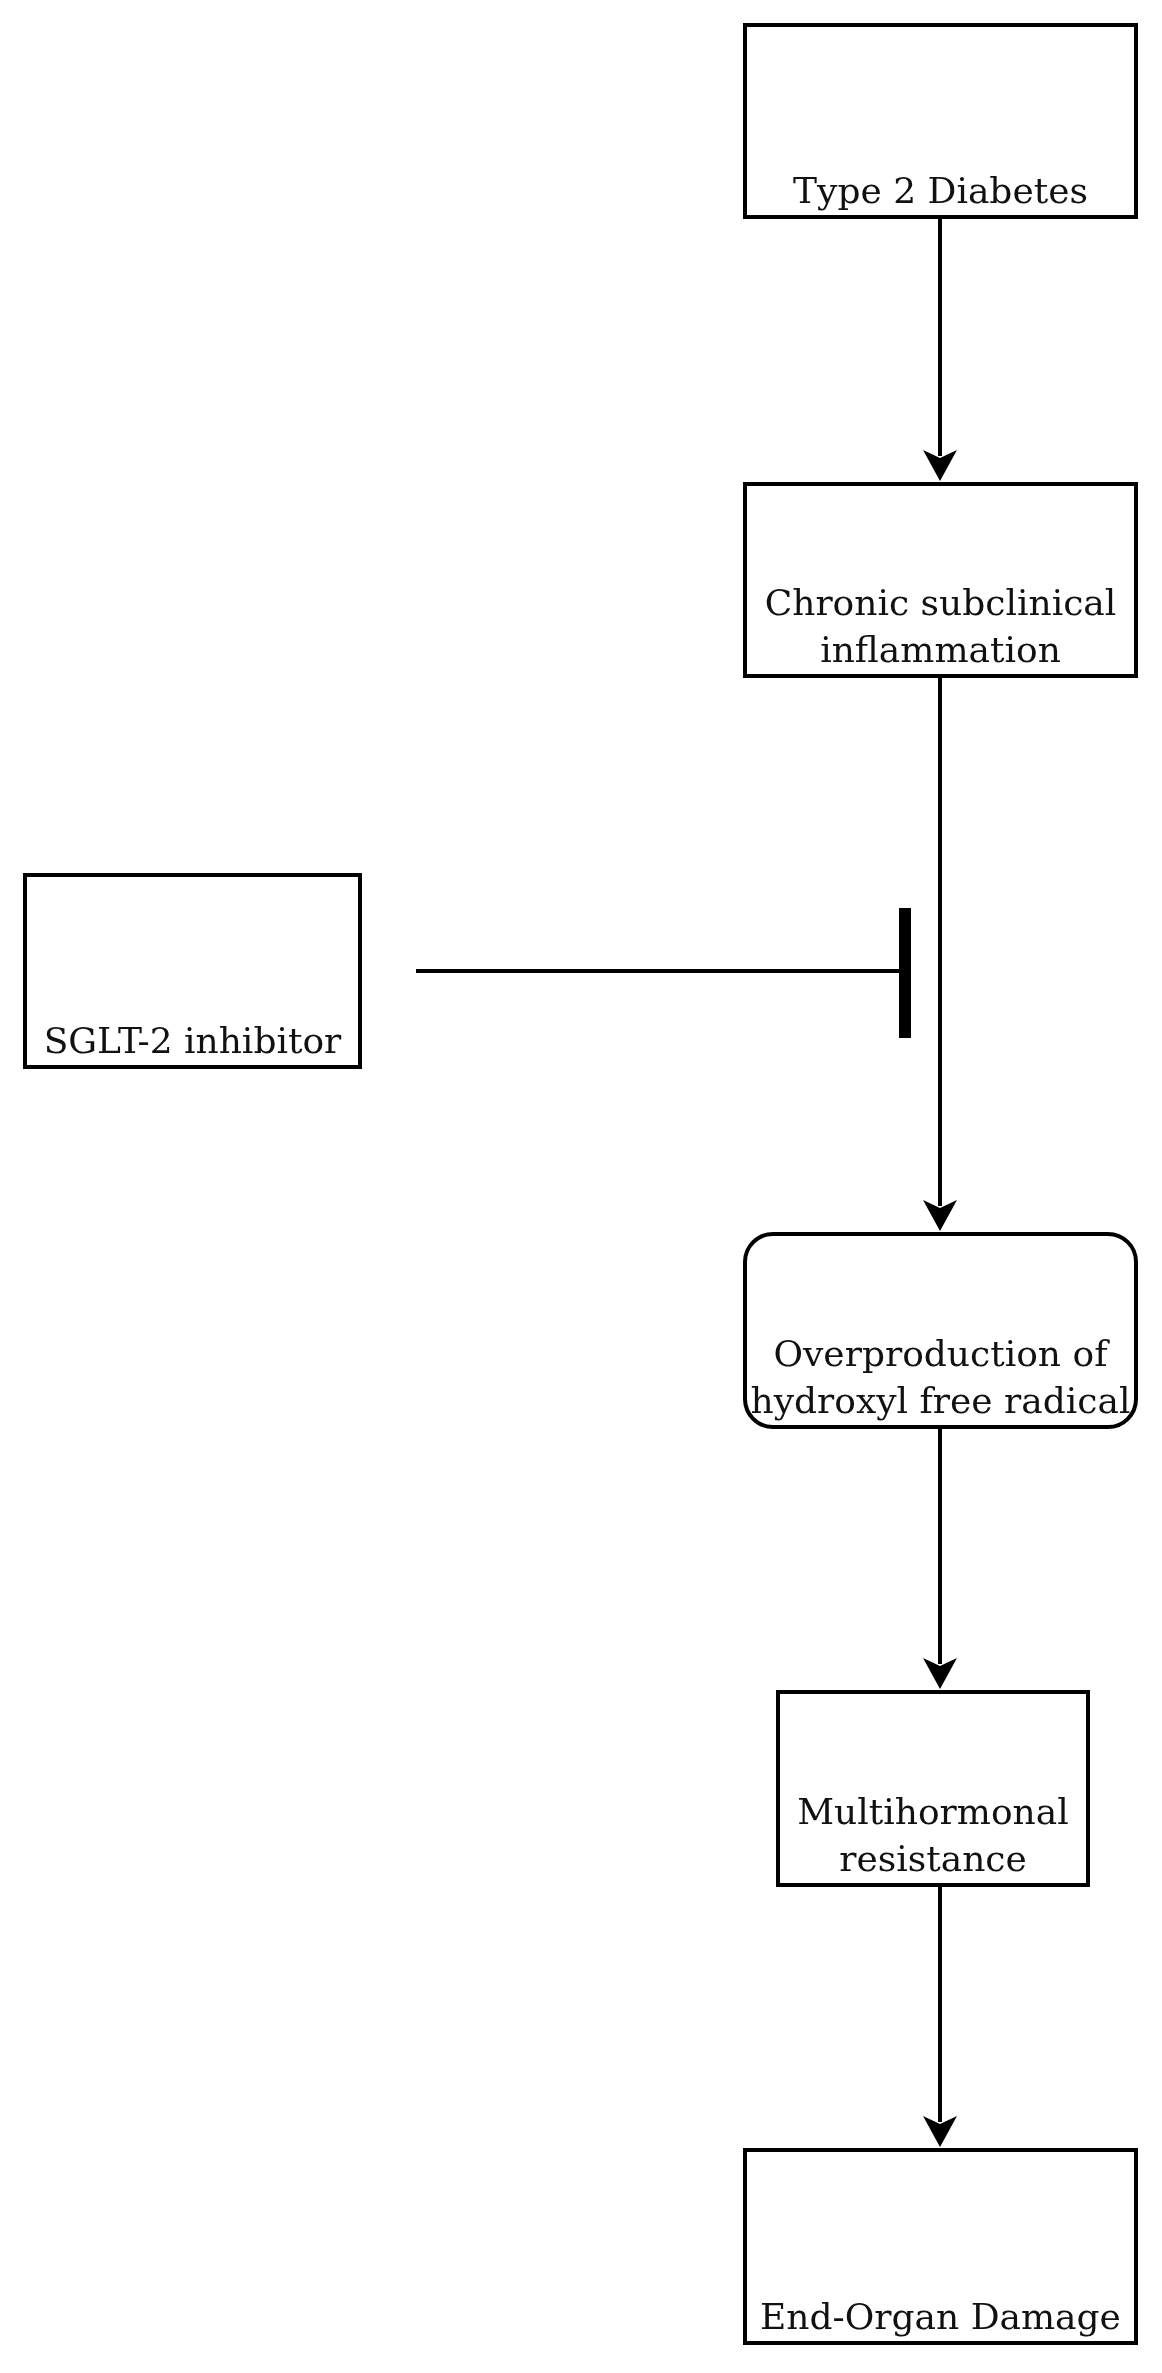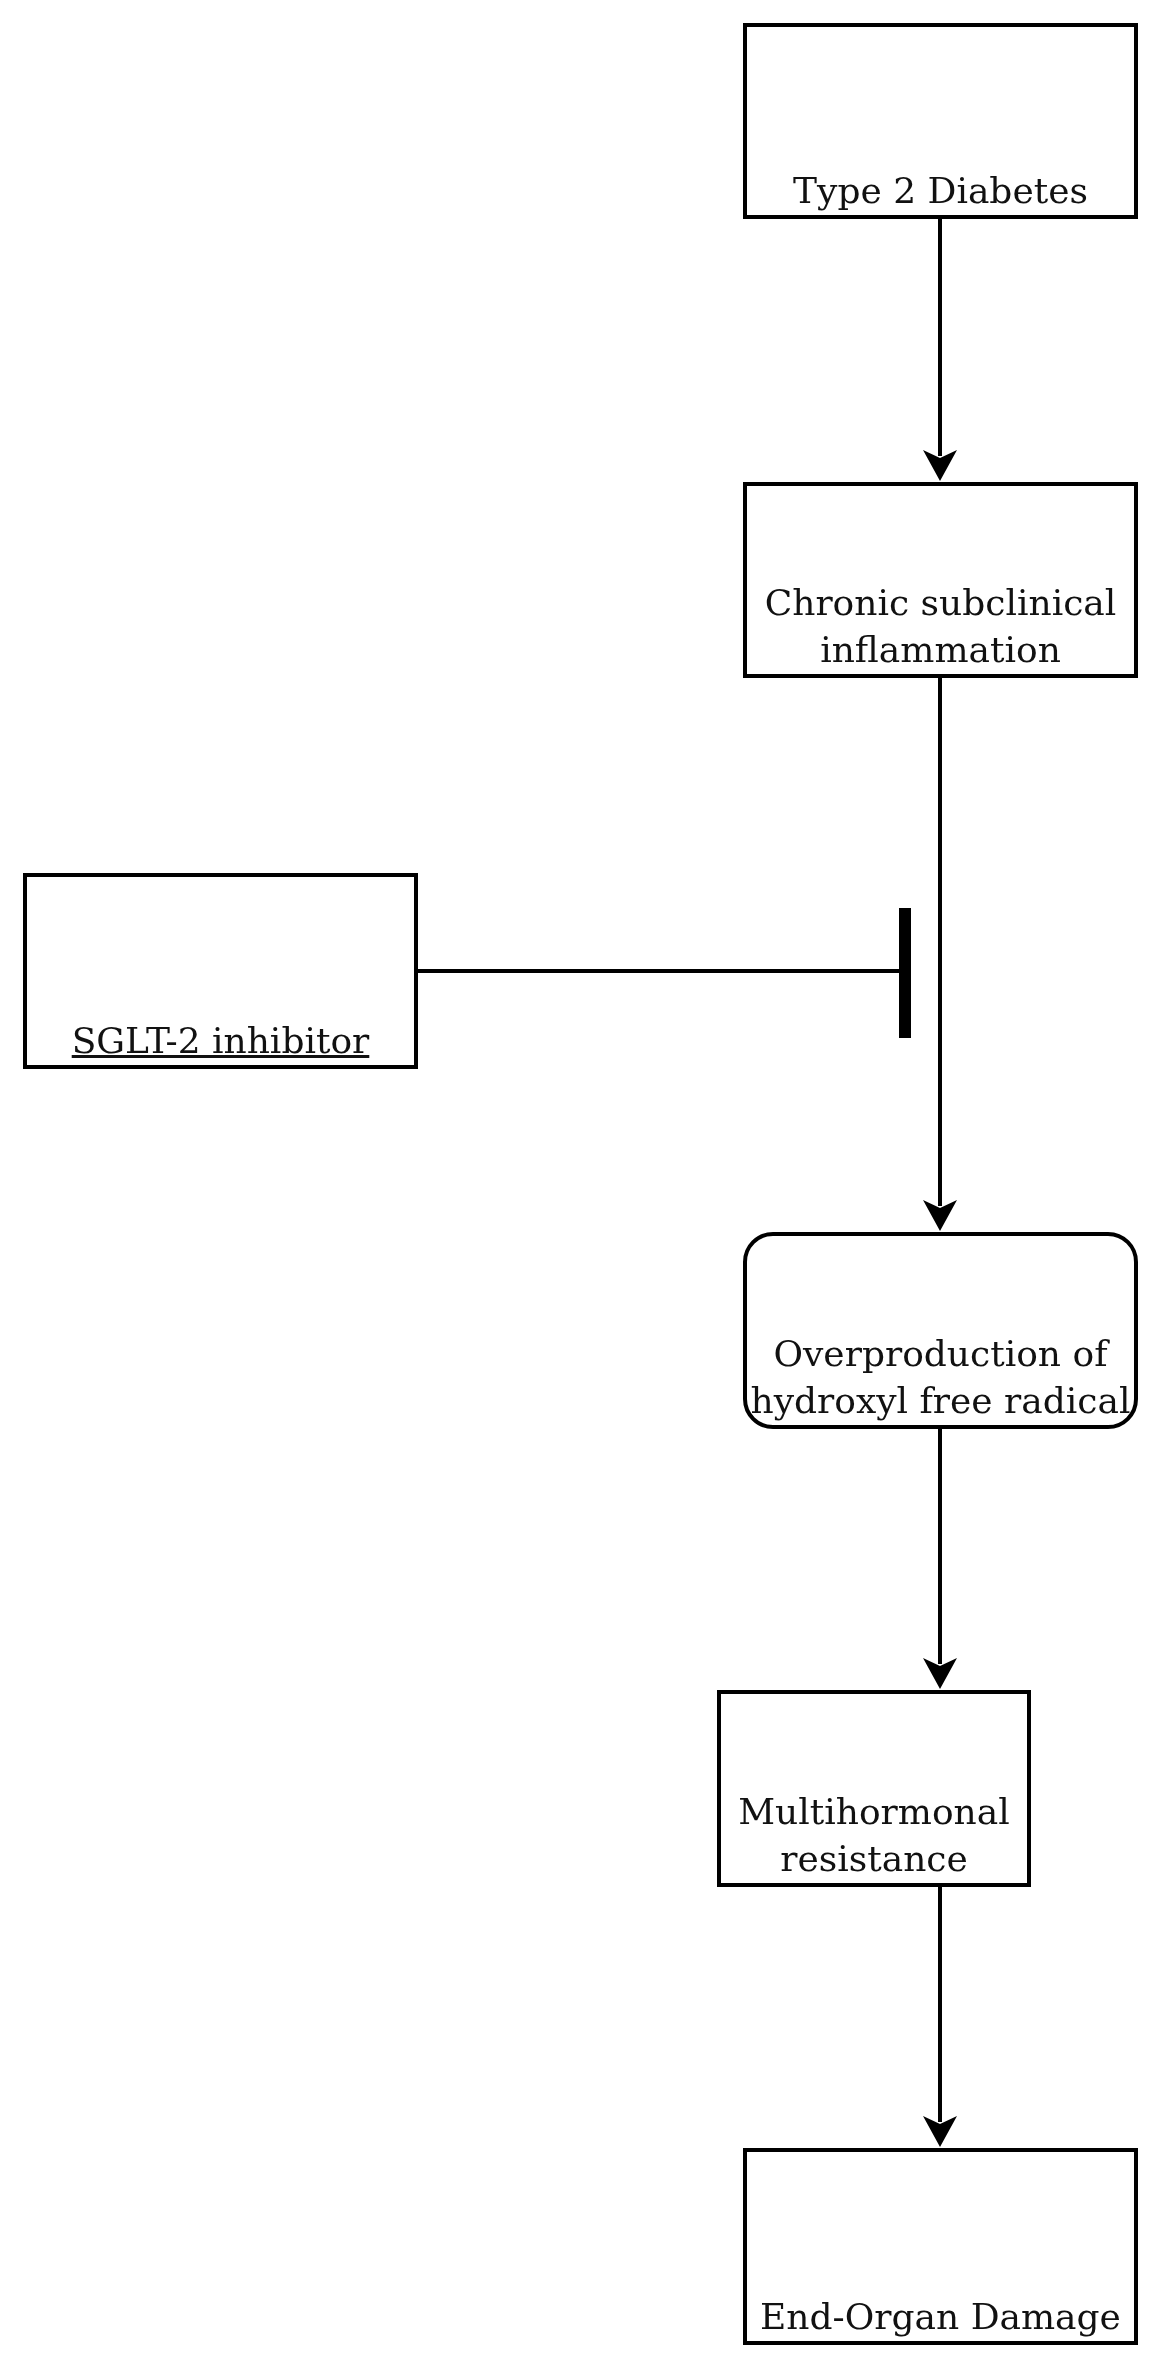--- a/index.html
+++ b/index.html
@@ -30,23 +30,23 @@
     align-items: flex-end;
     justify-content: center;
     text-align: center;
     font-size: 36px;
     line-height: 1.3;
     color: #111111;
     padding: 0 2px;
   }
   .node-type2       { left: 743px; top: 23px;   width: 395px; height: 196px; }
   .node-inflam      { left: 743px; top: 482px;  width: 395px; height: 196px; }
-  .node-sglt2       { left: 23px;  top: 873px;  width: 395px; height: 196px; text-decoration: underline; }
+  .node-sglt2       { left: 23px;  top: 873px;  width: 339px; height: 196px; }
   .node-hydroxyl    { left: 743px; top: 1232px; width: 395px; height: 197px; border-radius: 30px; }
-  .node-multihorm   { left: 717px; top: 1690px; width: 314px; height: 197px; }
+  .node-multihorm   { left: 776px; top: 1690px; width: 314px; height: 197px; }
   .node-endorgan    { left: 743px; top: 2148px; width: 395px; height: 197px; }
 </style>
 </head>
 <body>
 
 <div class="canvas">
 
   <svg class="connector-layer" viewBox="0 0 1162 2373" xmlns="http://www.w3.org/2000/svg">
 
     <line x1="940" y1="217" x2="940" y2="456" stroke="#000000" stroke-width="4"></line>

